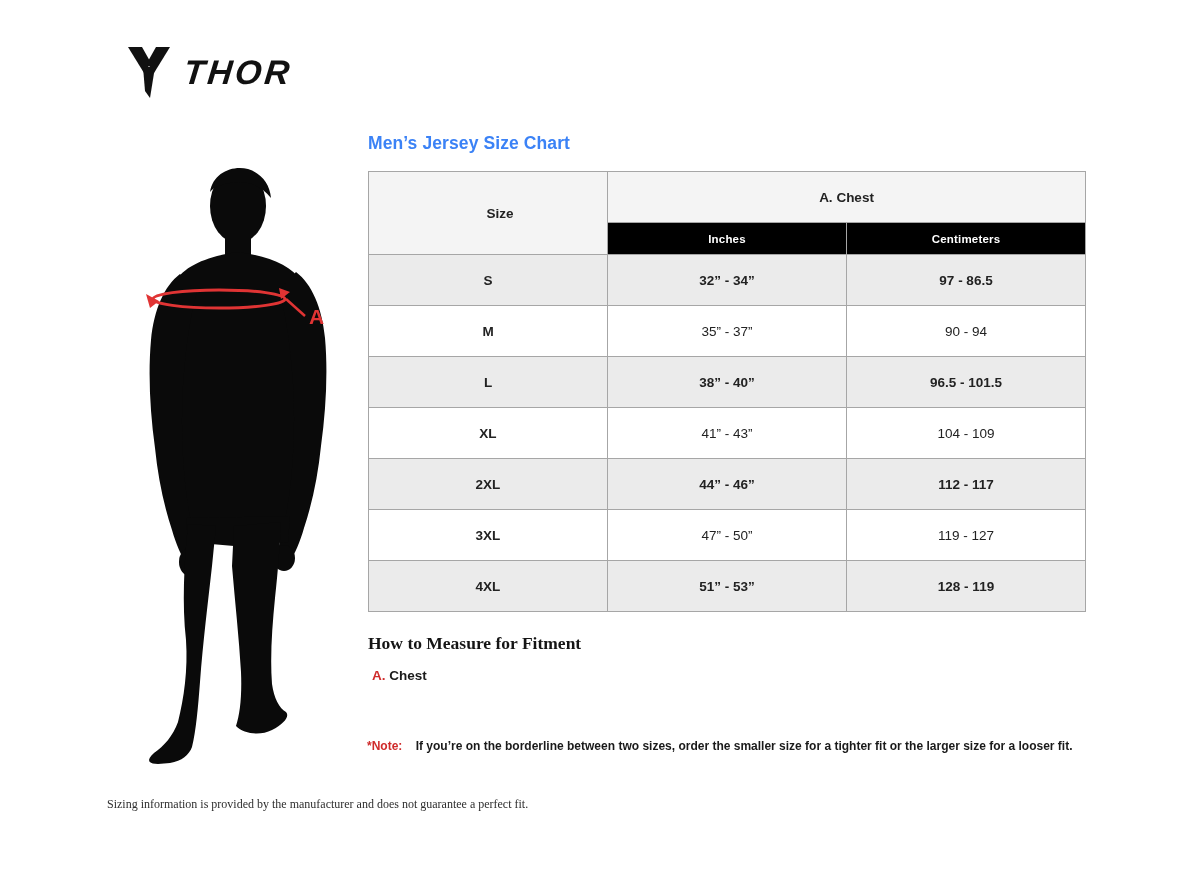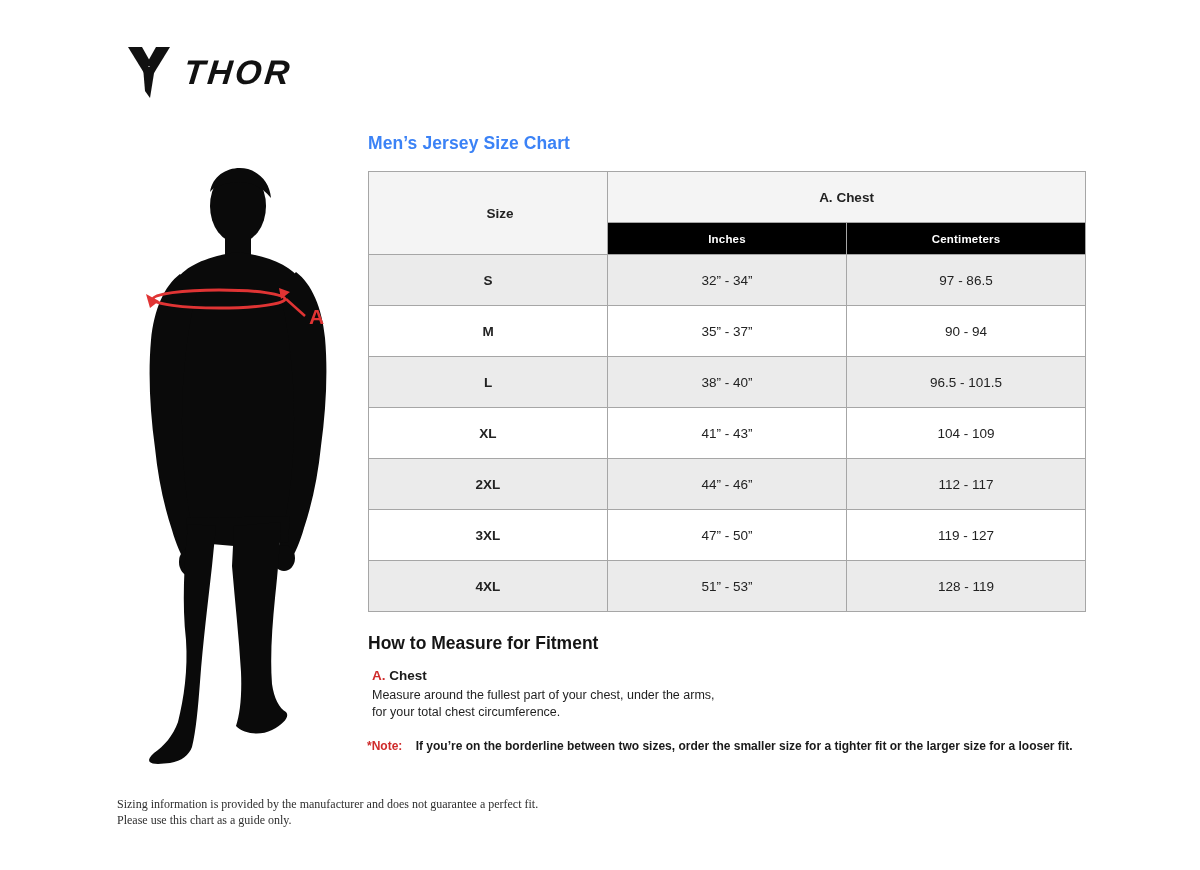--- a/index.html
+++ b/index.html
@@ -53,43 +53,43 @@
     height: 51px;
   }
   tr.unit-row td { height: 21px; padding: 0; background: #f4f4f4; border-top: none; }
   .black-bar {
     height: 31px; background: #000; color: #fff;
     display: flex; align-items: center; justify-content: center;
     font-size: 11.5px; font-weight: bold; letter-spacing: 0.2px;
   }
   tr.data-row td { height: 51px; font-size: 13.5px; color: #222; }
   tr.data-row td.size-cell { font-weight: bold; }
-  tr.row-gray td { background: #ebebeb; }
+  tr.row-gray td { background: #ebebeb; font-weight: bold; }
   tr.row-white td { background: #ffffff; }
 
   
   .measure-title {
     position: absolute; left: 368px; top: 633px;
-    font-size: 17.5px; font-weight: bold; color: #151515;
+    font-size: 17.5px; font-weight: bold; color: #151515; font-family: Liberation Serif, serif;
   }
   .measure-item { position: absolute; left: 372px; top: 668px; width: 360px; }
   .measure-item .item-head { font-size: 13.5px; font-weight: bold; color: #1a1a1a; }
   .measure-item .item-key { color: #cf2b2b; }
   .measure-item .item-desc {
     margin-top: 4px; font-size: 12.5px; line-height: 1.35; color: #1f1f1f;
   }
 
   
   .note-line { position: absolute; left: 367px; top: 739px; font-size: 12px; white-space: nowrap; }
   .note-prefix { color: #cf2b2b; font-weight: bold; }
   .note-text { font-weight: bold; color: #1a1a1a; margin-left: 10px; }
 
   
   .disclaimer {
-    position: absolute; left: 117px; top: 796px;
+    position: absolute; left: 107px; top: 796px;
     font-family: "Liberation Serif", serif;
     font-size: 12px; line-height: 1.35; color: #2e2e2e;
   }
 </style>
 </head>
 <body>
 
 <div class="logo">
   <span class="logo-icon">
     <svg width="46" height="52" viewBox="0 0 46 52">
@@ -195,24 +195,22 @@
   </tbody>
 </table>
 
 <div class="measure-title">How to Measure for Fitment</div>
 
 <div class="measure-item">
   <div class="item-head">
     <span class="item-key">A.</span>
     <span>Chest</span>
   </div>
-  <div class="item-desc">Measure around the fullest part of your chest, under the arms, for your total chest circumference.</div>
 </div>
 
 <div class="note-line">
   <span class="note-prefix">*Note:</span>
   <span class="note-text">If you’re on the borderline between two sizes, order the smaller size for a tighter fit or the larger size for a looser fit.</span>
 </div>
 
 <div class="disclaimer">
   <div>Sizing information is provided by the manufacturer and does not guarantee a perfect fit.</div>
-  <div>Please use this chart as a guide only.</div>
 </div>
 
 </body></html>

